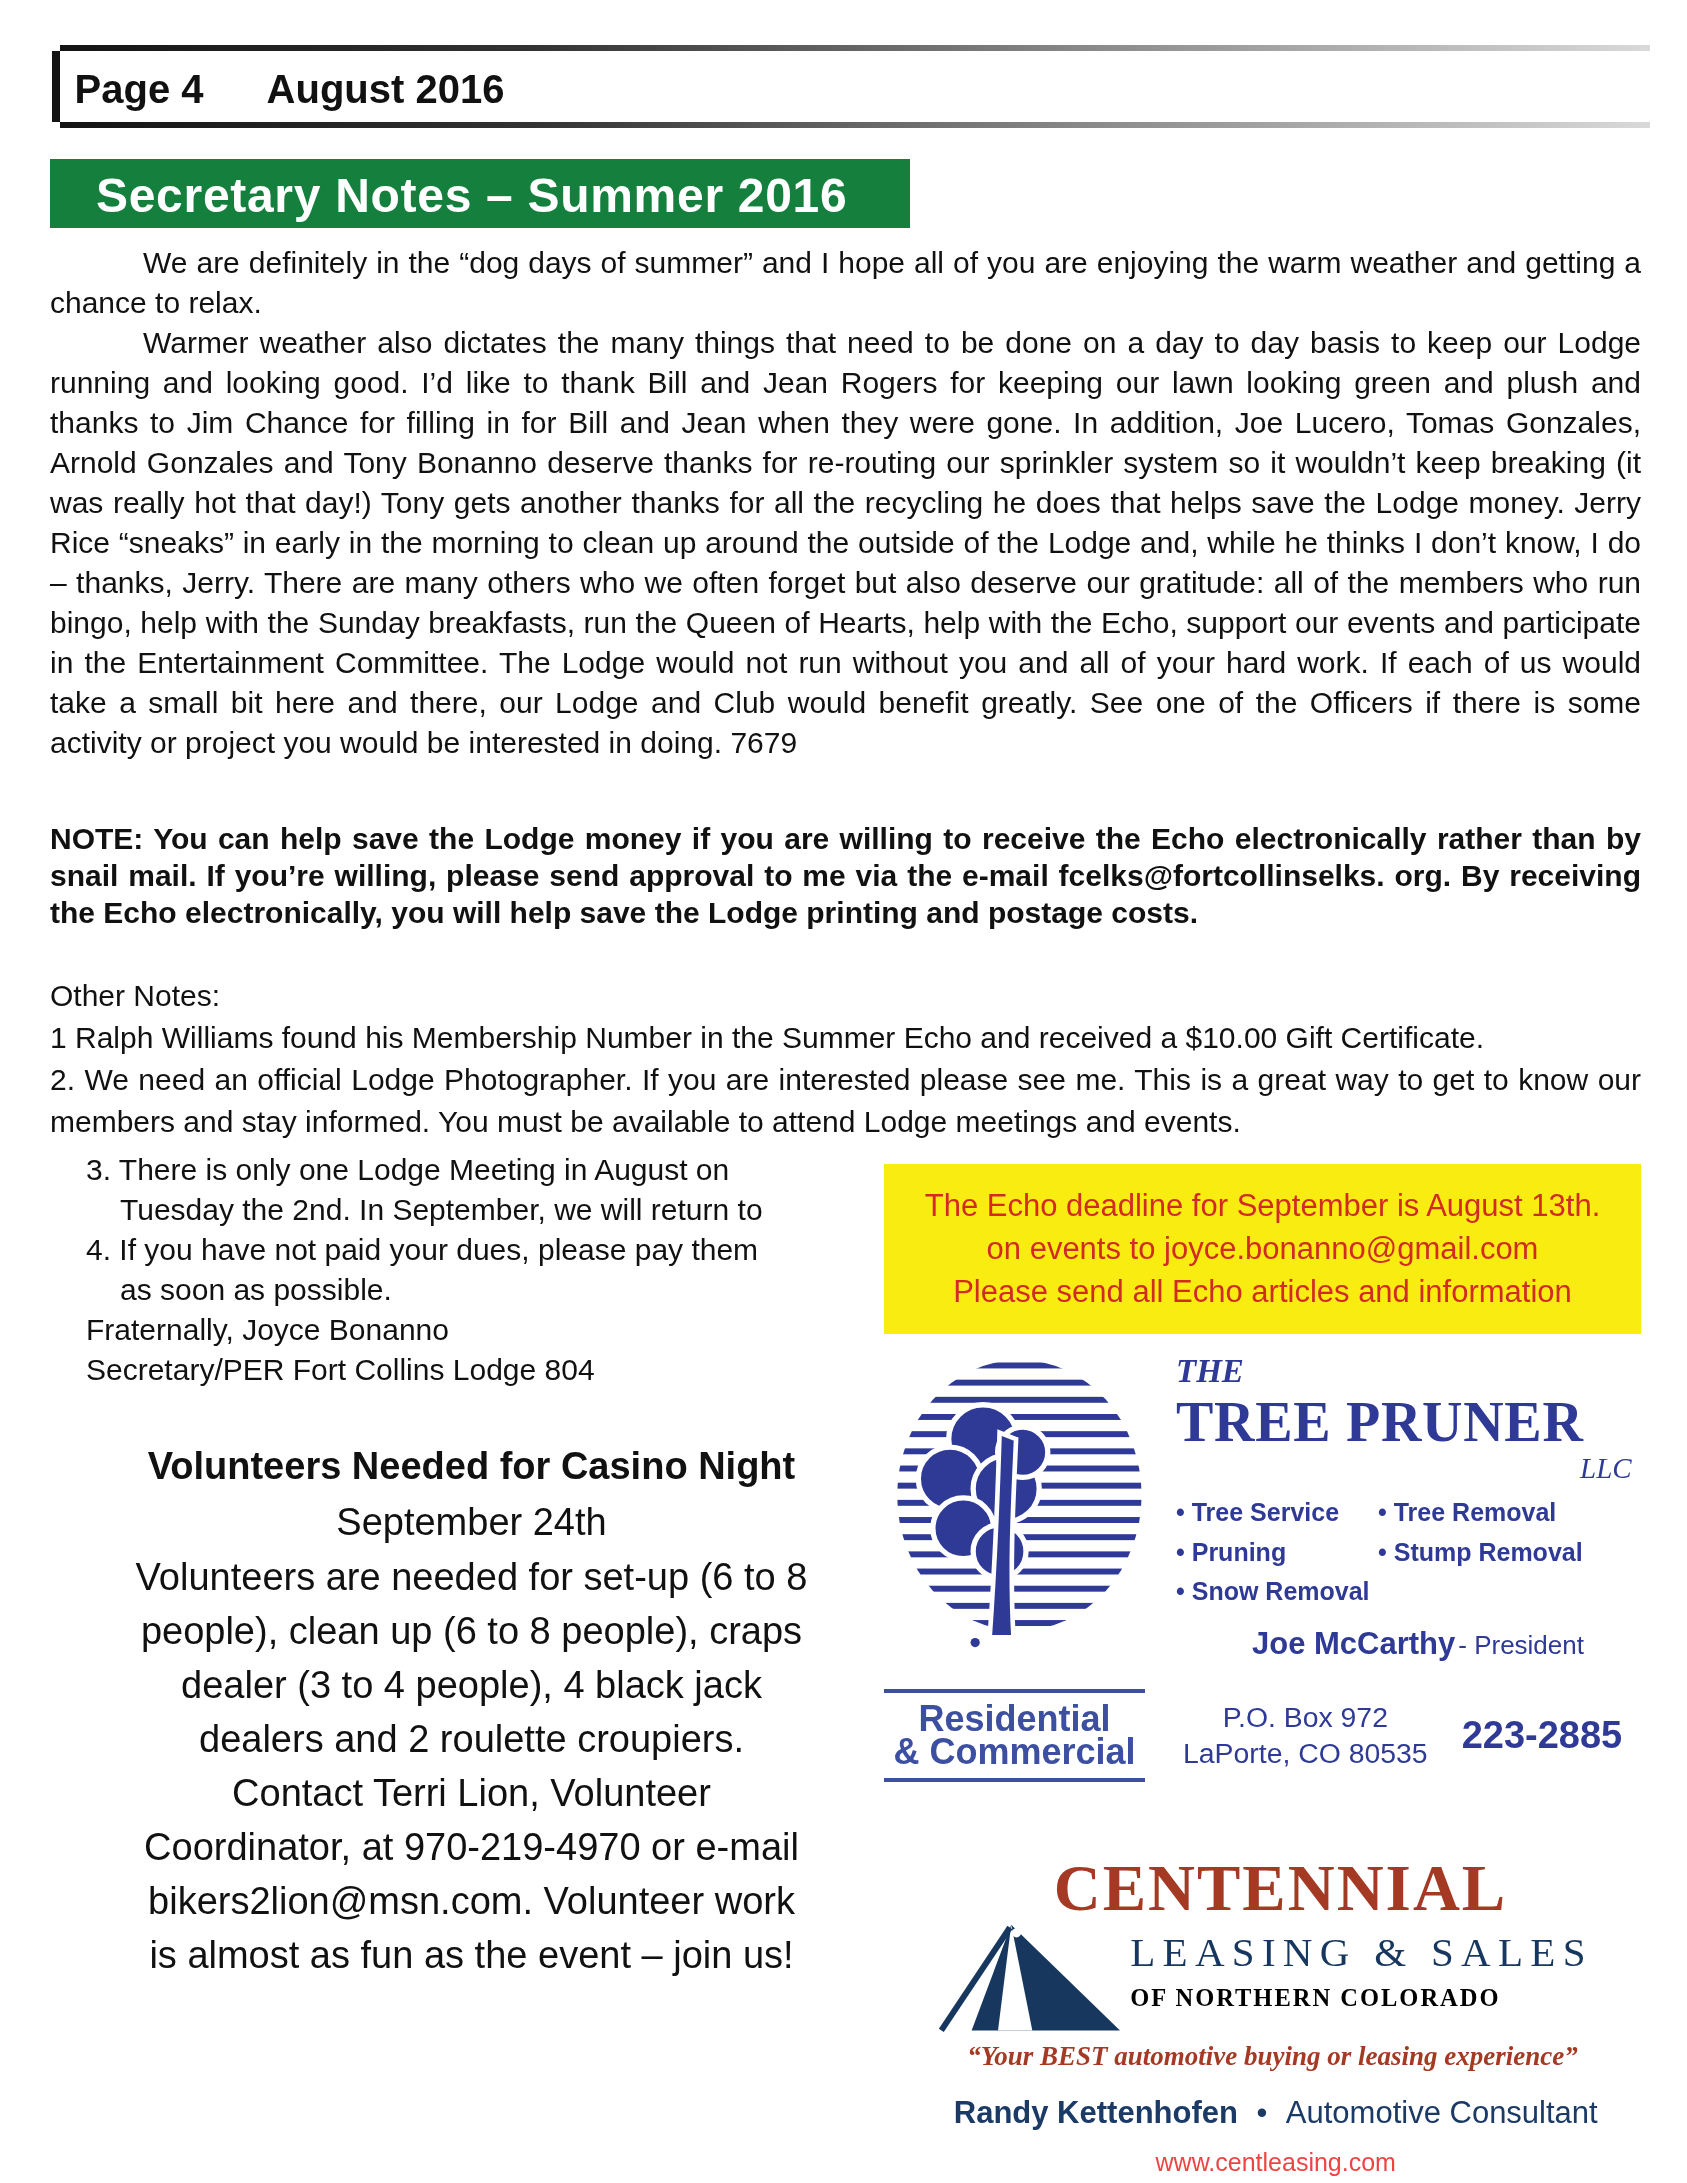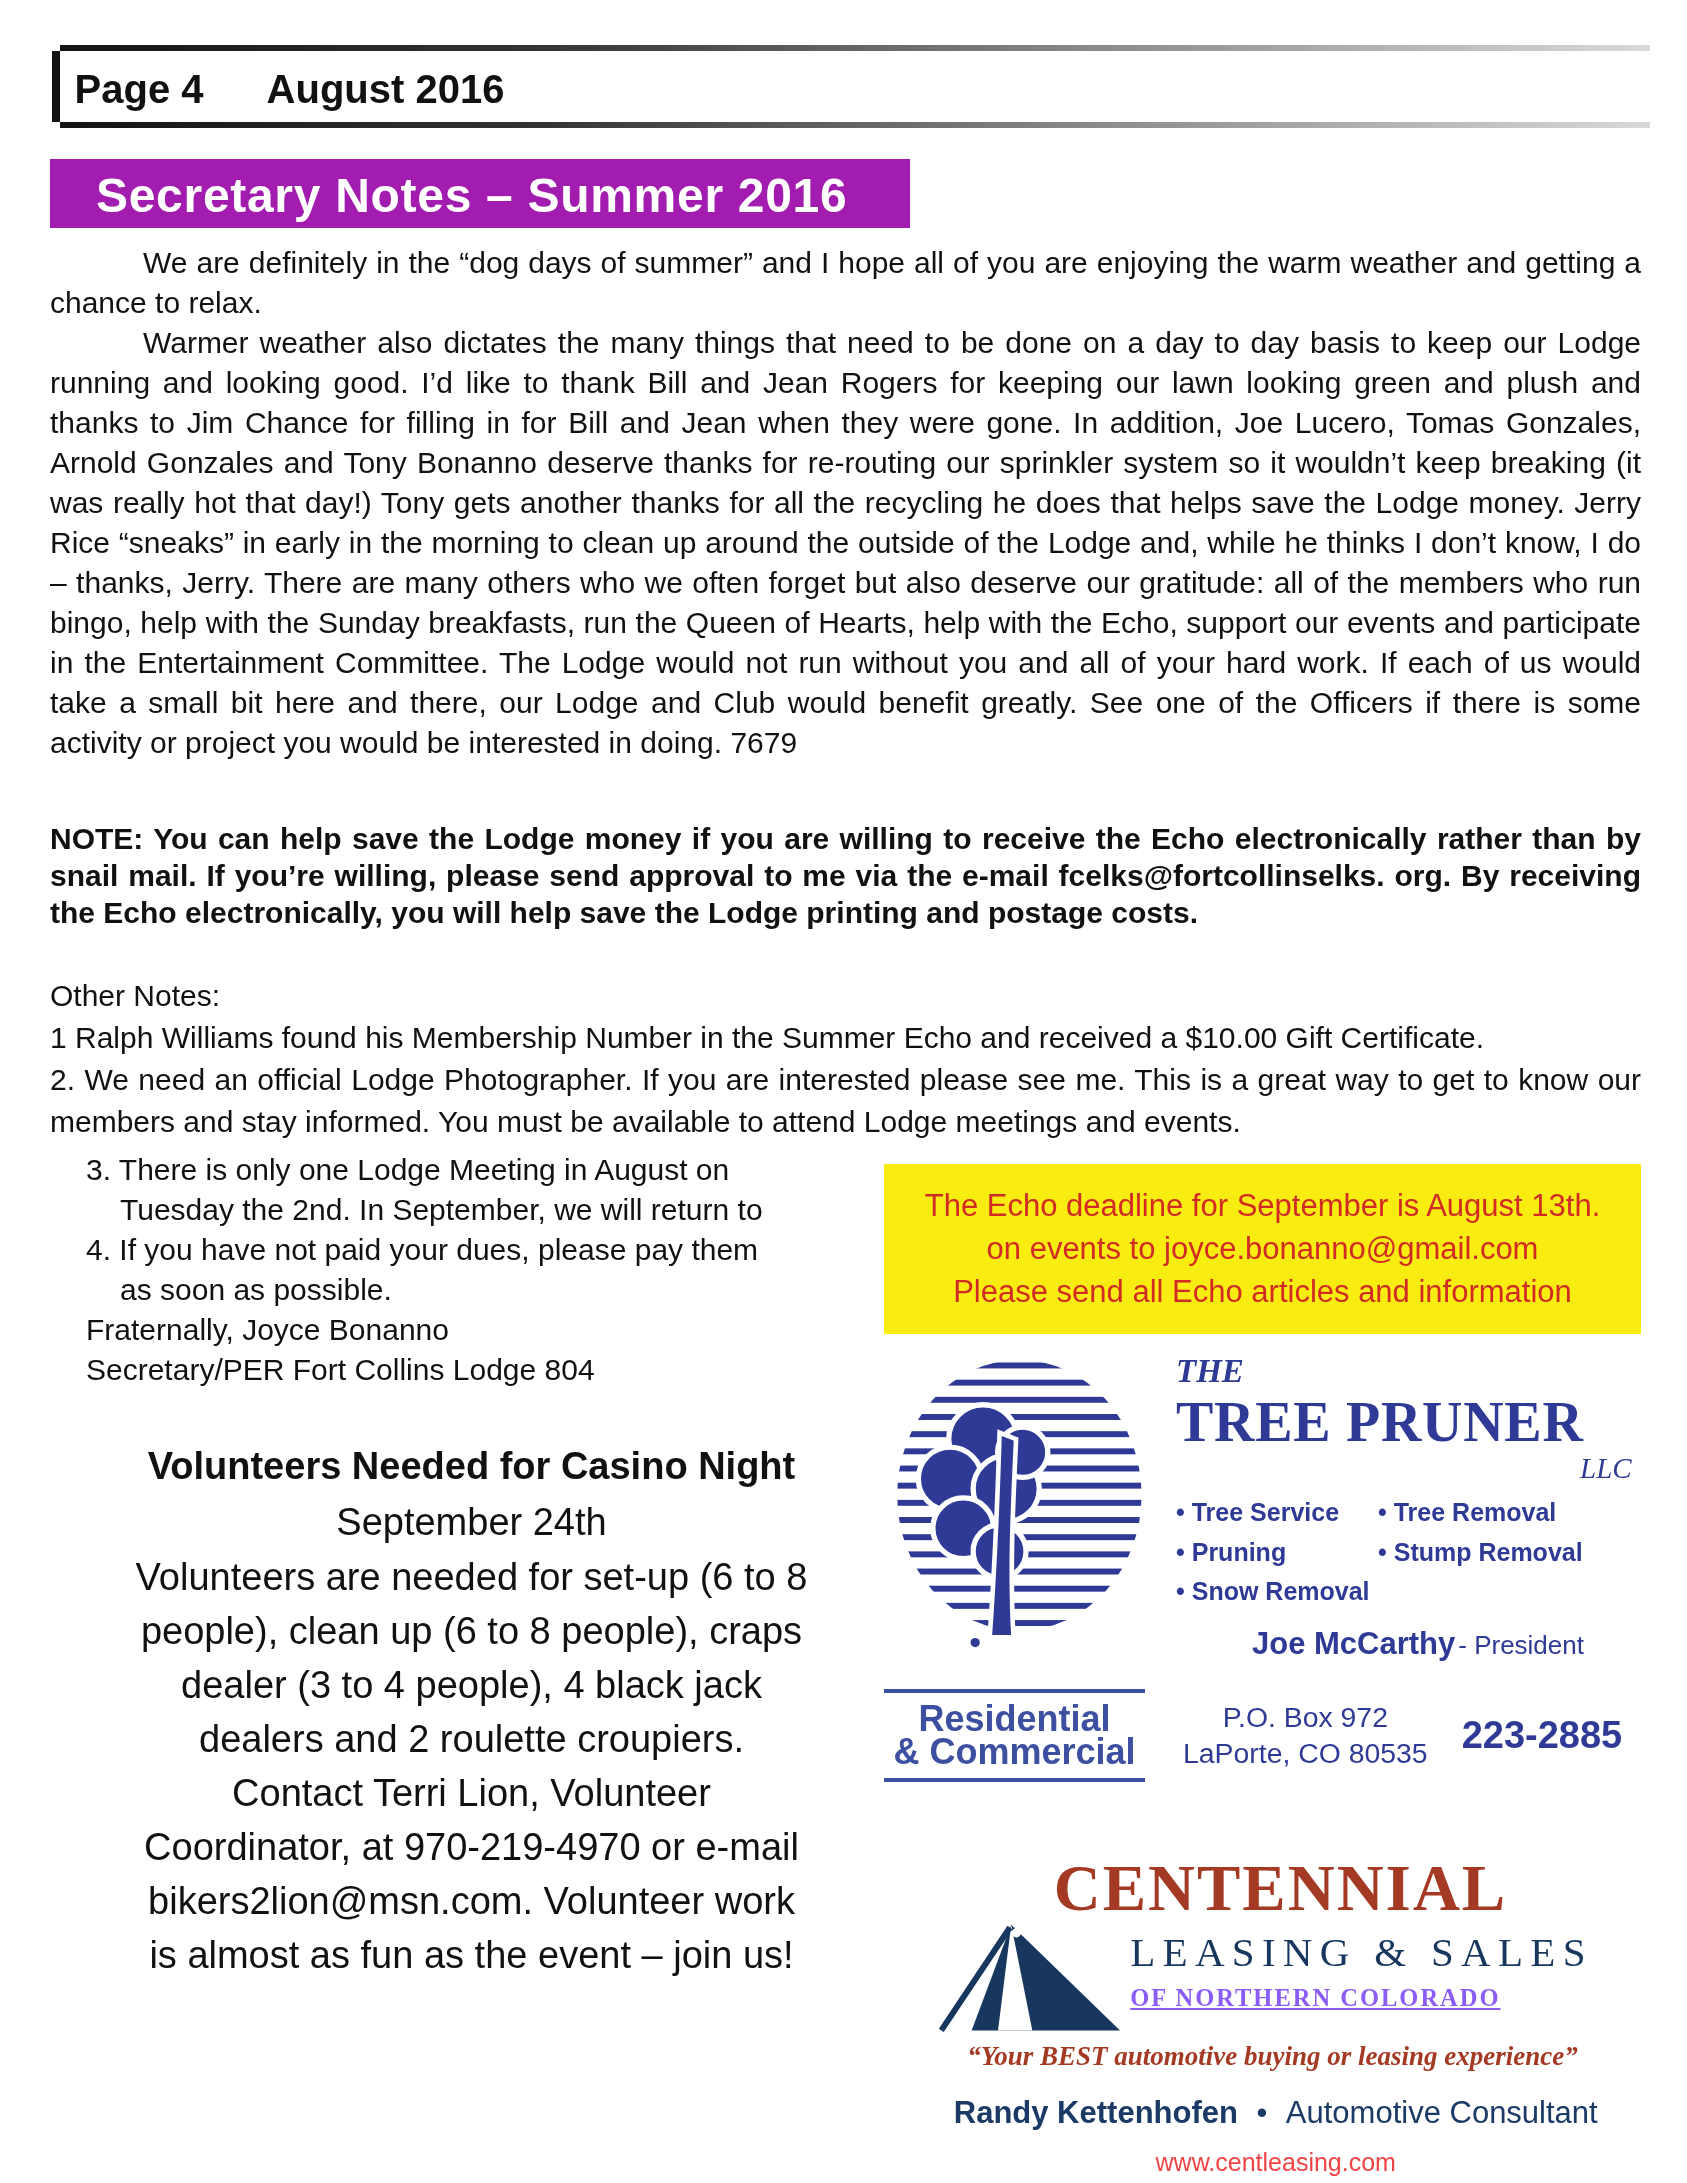--- a/index.html
+++ b/index.html
@@ -8,21 +8,21 @@
 
   
   .header-box{position:absolute;left:52px;top:51px;width:1590px;height:71px;border-left:8.6px solid #141414;}
   .header-box .hline{position:absolute;left:0;height:6px;width:100%;background:linear-gradient(to right,#141414 0%,#333 30%,#8a8a8a 65%,#d9d9d9 100%);}
   .header-box .hline.top{top:-6px;}
   .header-box .hline.bot{bottom:-6px;}
   .header-text{padding:16px 0 0 14.6px;font-size:40px;font-weight:bold;letter-spacing:0px;}
   .header-text .dt{margin-left:63px;}
 
   
-  .title-bar{position:absolute;left:50px;top:159px;width:860px;height:69px;background:#a21caf;}
+  .title-bar{position:absolute;left:50px;top:159px;width:860px;height:69px;background:#15803d;}
   .title-bar span{display:block;padding:9.3px 0 0 46px;color:#ffffff;font-weight:bold;font-size:48px;letter-spacing:0.7px;}
 
   
   .content{position:absolute;left:50px;top:243px;width:1591px;}
   .body-p{margin:0;font-size:30px;line-height:40px;text-align:justify;}
   .indent{text-indent:93px;}
   .note{font-weight:bold;line-height:37px;margin-top:57px;}
   .other-notes{margin-top:44px;font-size:30px;line-height:42px;}
   .just{text-align:justify;}
 
@@ -59,21 +59,21 @@
   .tp-addr{margin-left:38px;text-align:center;font-size:28.4px;line-height:36px;}
   .tp-phone{margin-left:34px;font-weight:bold;font-size:38px;}
 
   
   .cen-ad{margin-top:74px;text-align:center;}
   .cen-name{color:#A43A24;font-family:"Liberation Serif",serif;font-weight:bold;font-size:65px;letter-spacing:2px;line-height:1;padding-left:36px;}
   .cen-mid{display:flex;justify-content:center;align-items:flex-start;margin-top:1.3px;}
   .cen-logo{flex:0 0 198px;margin-top:-9.3px;}
   .cen-midtext{text-align:left;padding-top:6.6px;}
   .cen-leasing{color:#17375E;font-family:"Liberation Serif",serif;font-size:41px;letter-spacing:7.3px;white-space:nowrap;}
-  .cen-noco{color:#8b5cf6;font-family:"Liberation Serif",serif;font-weight:bold;font-size:24.5px;letter-spacing:2px;margin-top:8px;text-decoration:underline;}
+  .cen-noco{color:#000000;font-family:"Liberation Serif",serif;font-weight:bold;font-size:24.5px;letter-spacing:2px;margin-top:8px;}
   .cen-tagline{color:#A43A24;font-family:"Liberation Serif",serif;font-style:italic;font-weight:bold;font-size:27px;margin-top:6.6px;padding-left:20px;}
   .cen-consultant{color:#1B3A66;font-size:31px;margin-top:22.5px;padding-left:26.5px;}
   .cen-consultant .nm{font-weight:bold;}
   .cen-consultant .bu{margin:0 18.5px;}
   .cen-web{color:#ef4444;font-size:25px;margin-top:17px;padding-left:26.5px;}
   .cen-office{color:#17375E;font-size:25px;margin-top:6.6px;padding-left:26.5px;}
 </style>
 </head>
 <body>
 

